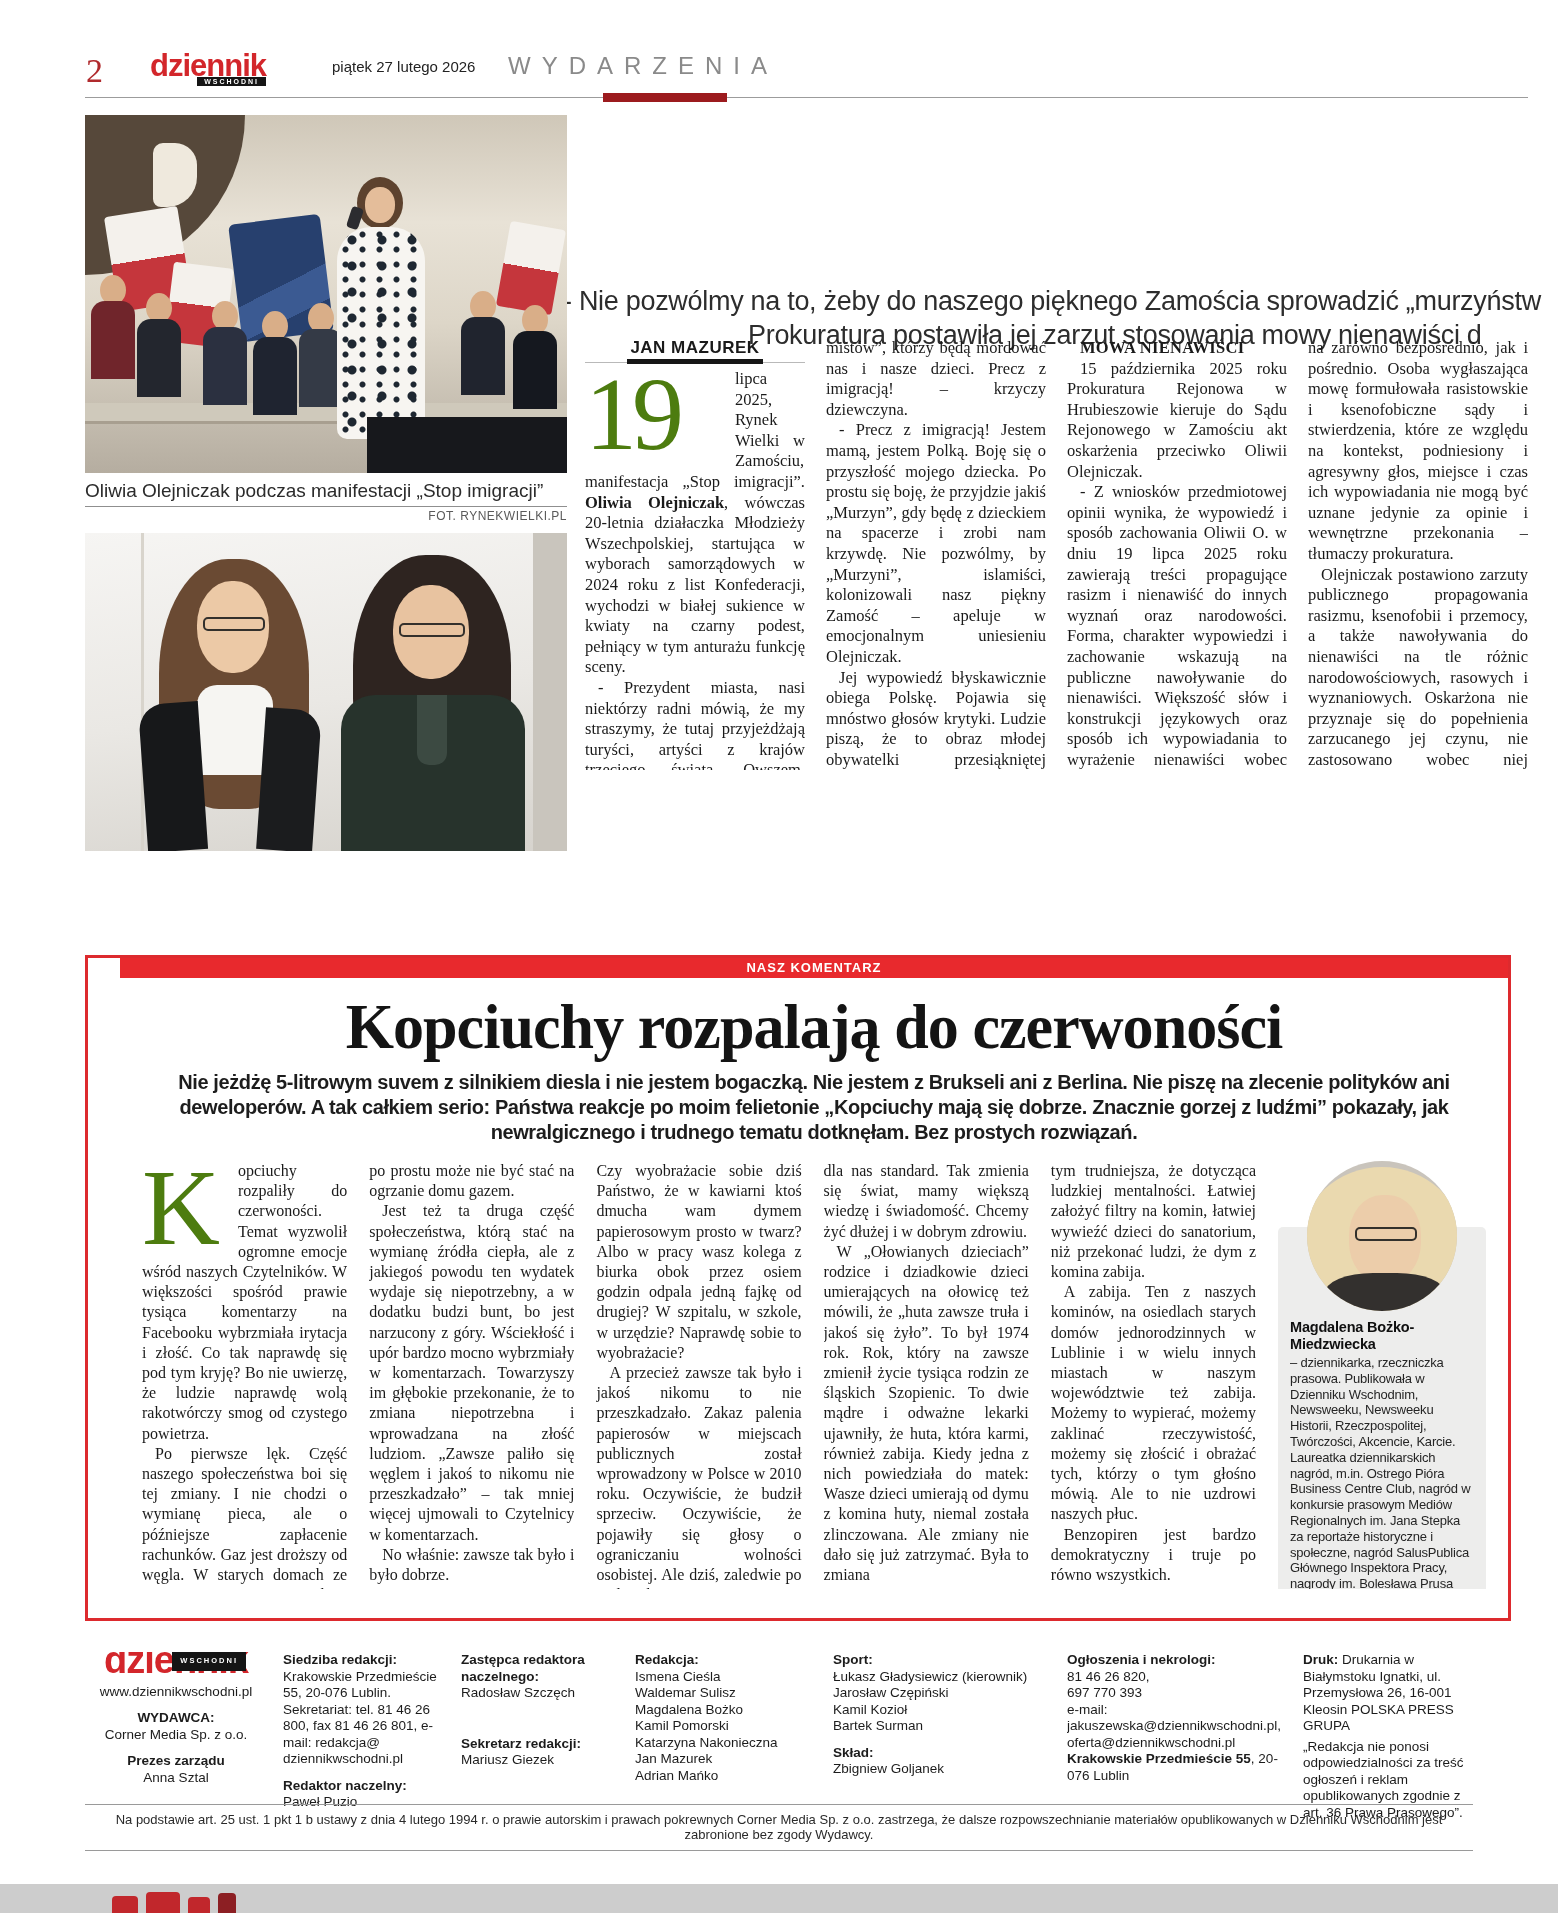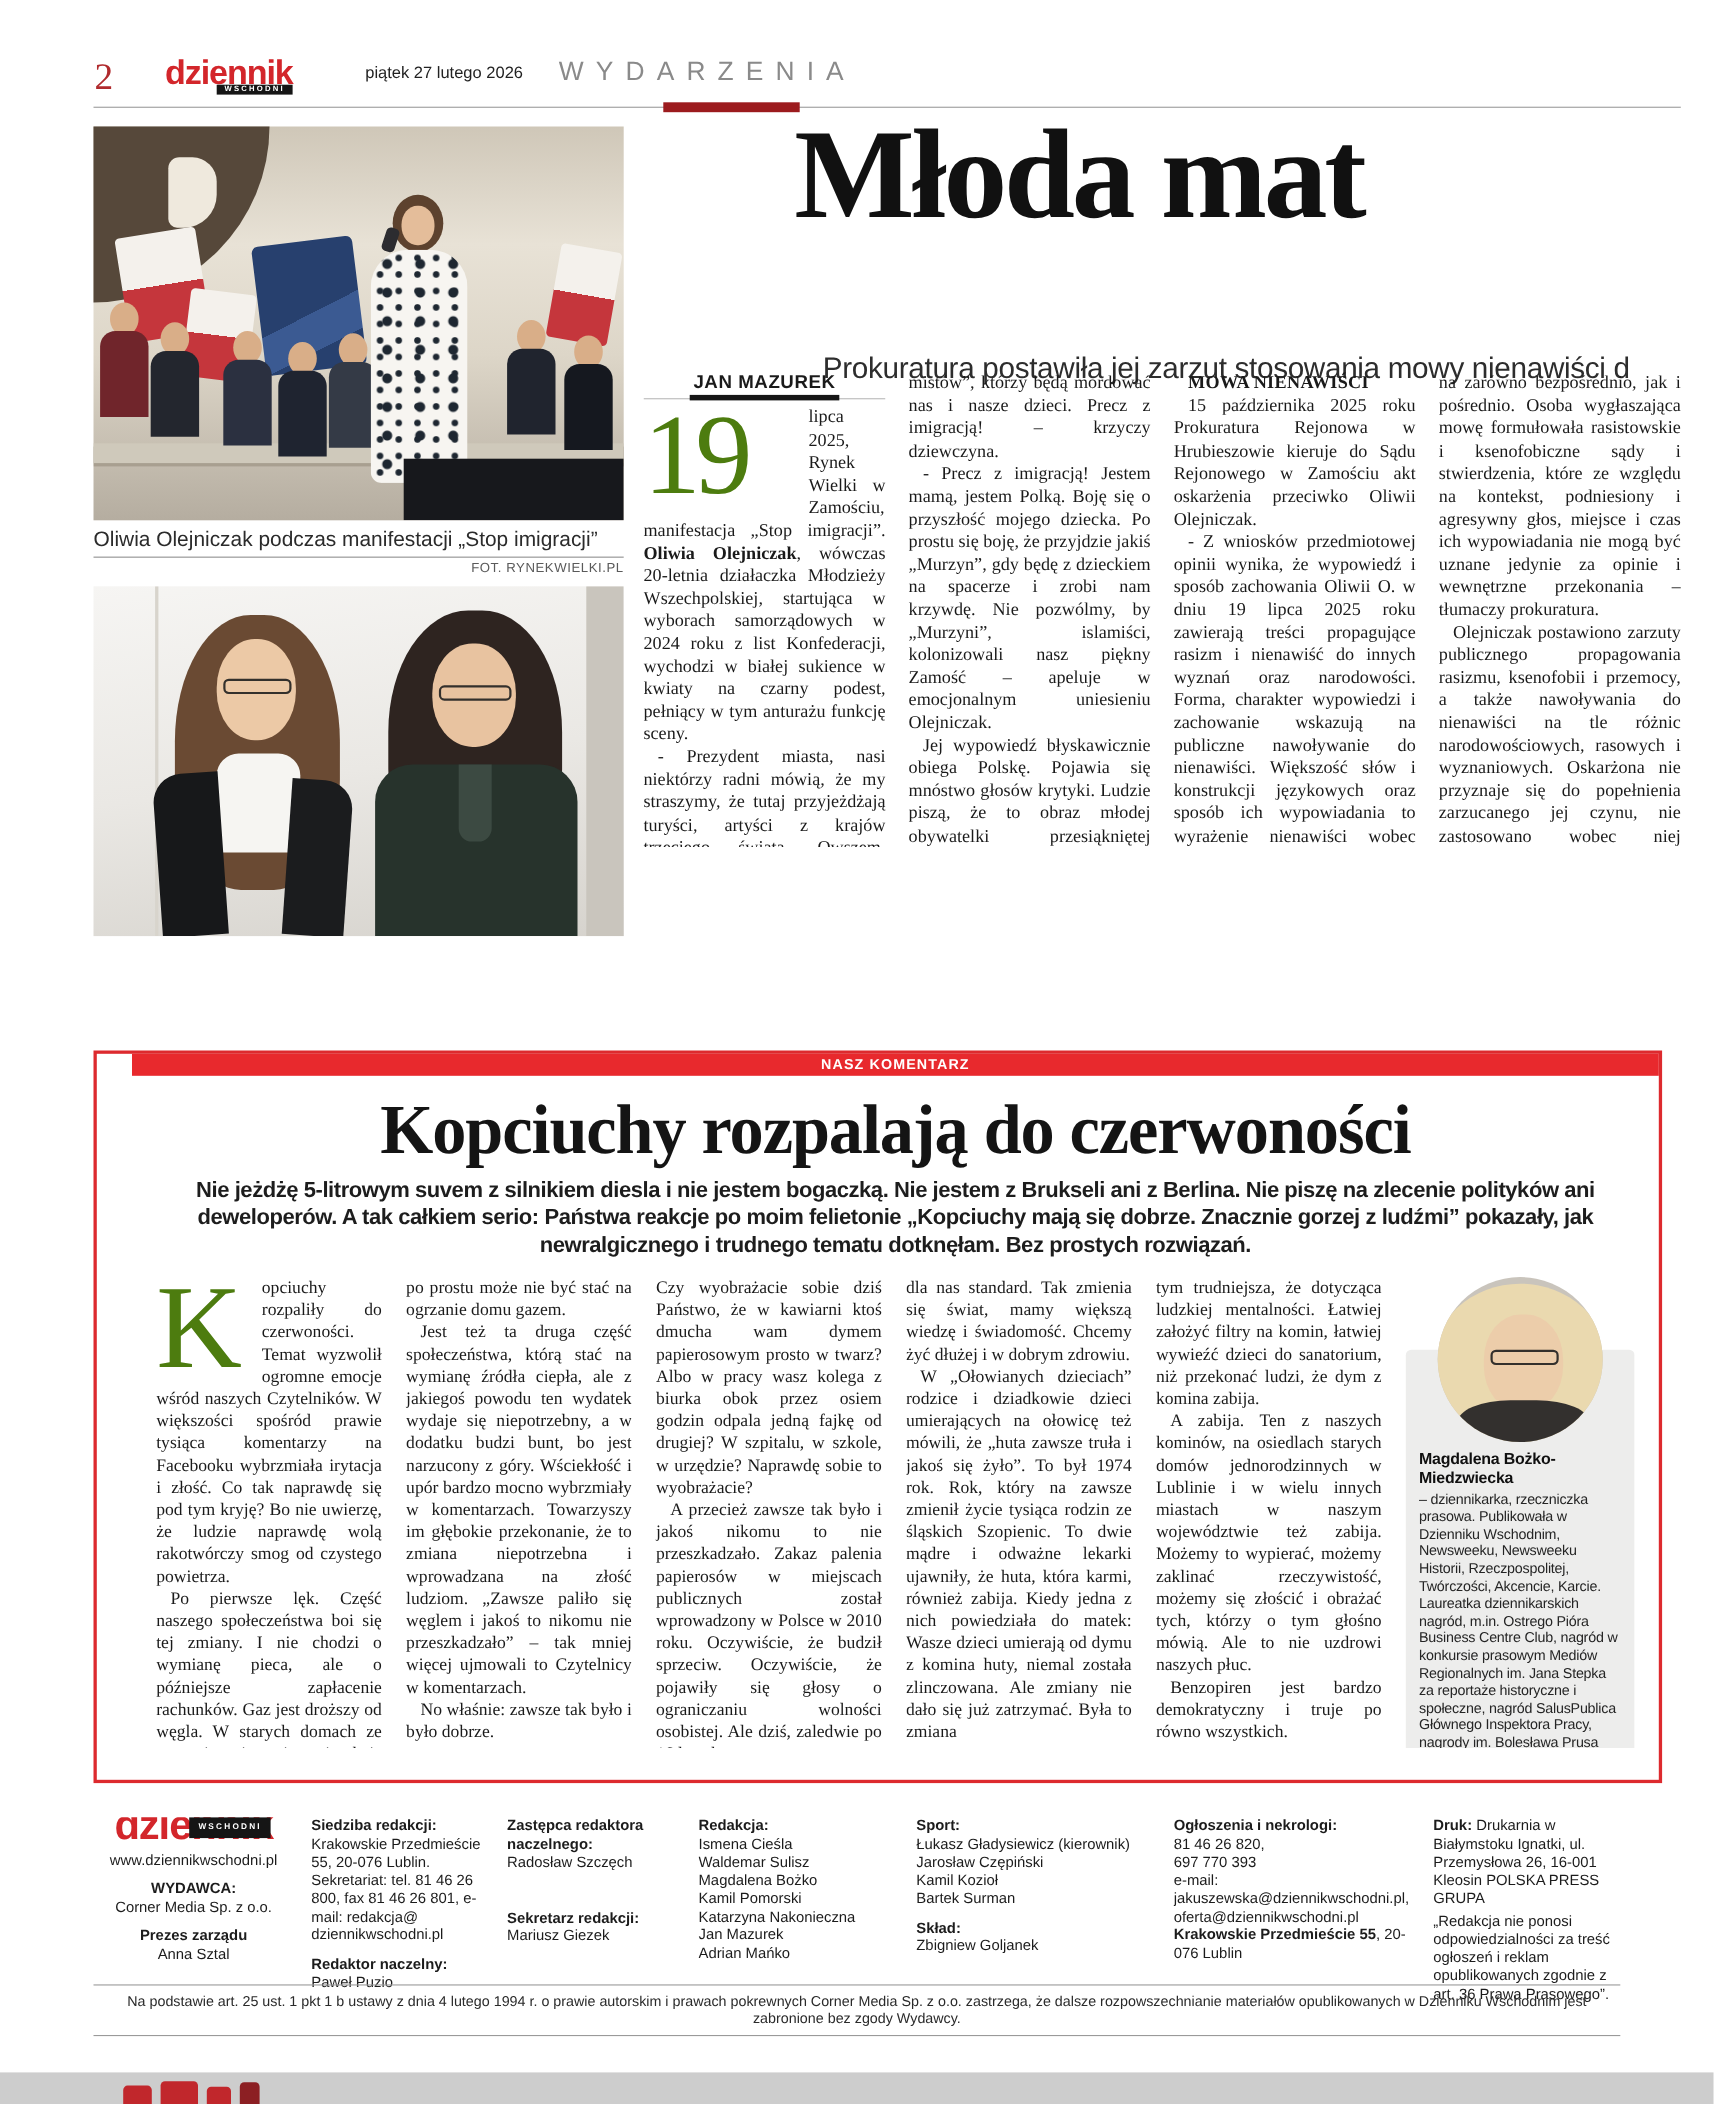--- a/index.html
+++ b/index.html
@@ -123,21 +123,21 @@
 
   <div class="abs pagenum" style="left:86px;top:52px;">2</div>
   <div class="abs" style="left:150px;top:48px;">
     <span class="logo hlogo"><span>dziennik</span><span class="box">WSCHODNI</span></span>
   </div>
   <div class="abs date" style="left:332px;top:58px;">piątek 27 lutego 2026</div>
   <div class="abs section" style="left:508px;top:52px;">WYDARZENIA</div>
   <div class="abs hairline" style="left:85px;top:97px;width:1443px;"></div>
   <div class="abs redseg" style="left:603px;top:93px;width:124px;height:9px;"></div>
 
-  <div class="abs headline nowrap" style="left:722px;top:100px;">Młoda mat</div>
+  <div class="abs kicker nowrap" style="left:563px;top:286px;">- Nie pozwólmy na to, żeby do naszego pięknego Zamościa sprowadzić „murzyństw</div>
   <div class="abs kicker nowrap" style="left:748px;top:320px;">Prokuratura postawiła jej zarzut stosowania mowy nienawiści d</div>
 
   <div class="abs photo p1" style="left:85px;top:115px;width:482px;height:358px;">
     <div class="arch"></div>
     <div class="orn"></div>
     <div class="step"></div>
     <div class="flagPL" style="left:26px;top:96px;"></div>
     <div class="flagPL" style="left:84px;top:150px;width:60px;height:80px;transform:rotate(7deg);"></div>
     <div class="flagNV" style="left:150px;top:104px;"></div>
     <div class="flagPL" style="left:418px;top:110px;width:56px;height:86px;transform:rotate(10deg);"></div>

